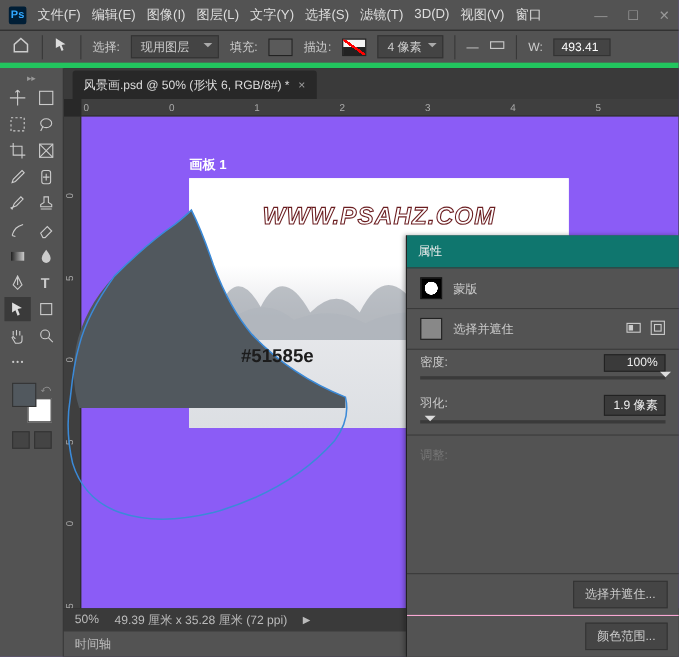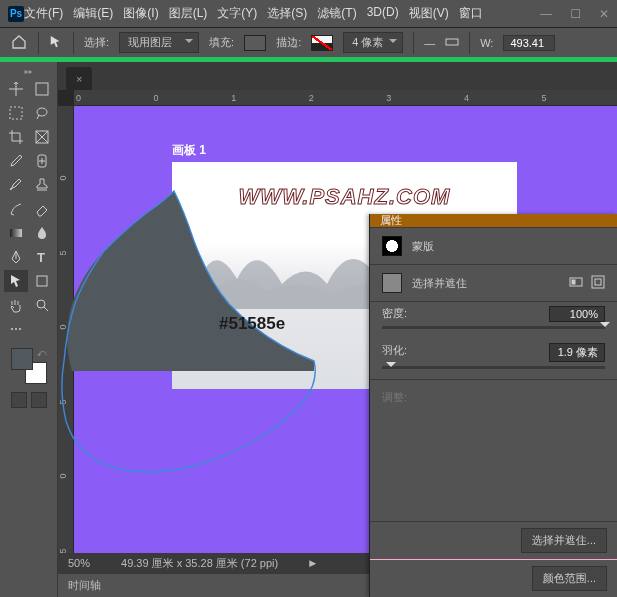--- a/index.html
+++ b/index.html
@@ -1,18 +1,18 @@
 <!DOCTYPE html>
 <html><head>
 <meta charset="utf-8">
 <style>
 * { margin: 0; padding: 0; box-sizing: border-box; font-family: "Microsoft YaHei", sans-serif; }
 body { background: #535353; width: 617px; height: 597px; overflow: hidden; color: #ccc; font-size: 11px; }
 .titlebar { height: 28px; background: #535353; display: flex; align-items: center; padding: 0 8px; border-bottom: 1px solid #222; }
-.titlebar .ps-icon { width: 16px; height: 16px; background: #001e36; color: #31a8ff; font-weight: bold; font-size: 10px; display: flex; align-items: center; justify-content: center; border-radius: 2px;}
+.titlebar .ps-icon { width: 16px; height: 16px; background: #001e36; color: #31a8ff; font-weight: bold; font-size: 10px; display: flex; align-items: center; justify-content: center; margin-right: 10px; border-radius: 2px;}
 .menu { display: flex; gap: 10px; flex: 1; text-align: right; }
 .menu span { color: #ddd; font-size: 12px; cursor: default; }
 .win-controls { display: flex; gap: 18px; margin-left: auto; color: #999;}
 .win-controls span { font-size: 12px; }
 .options-bar { height: 34px; background: #535353; display: flex; align-items: center; padding: 0 10px; gap: 10px; border-bottom: 5px solid #22c55e; }
 .home-icon { width: 18px; height: 16px; }
 .arrow-icon { width: 14px; height: 14px; }
 .vsep { width: 1px; height: 22px; background: #383838; }
 .opt-label { color: #ccc; font-size: 11px; }
 .dropdown { background: #444; border: 1px solid #333; padding: 2px 16px 2px 8px; font-size: 11px; color: #ccc; position: relative; min-width: 80px; }
@@ -46,25 +46,25 @@
 .canvas { position: absolute; top: 16px; left: 16px; right: 0; bottom: 20px; background: #8b5cf6; }
 .artboard-label { position:absolute; top: 36px; left: 98px; color:#fff; font-size:12px; font-weight:bold;}
 .artboard { position: absolute; top: 56px; left: 98px; width: 345px; height: 227px; background: #f7f8f9; overflow: visible;}
 .mountains-bg { position:absolute; inset:0; background: linear-gradient(to bottom, #fff 0%, #fff 35%, #e8e9ec 55%, #dcdfe3 100%); }
 .far-mtn { position:absolute; bottom:80px; left:0; right:0; height:80px; }
 .far-mtn svg{width:100%;height:100%;}
 .watermark { position:absolute; top: 22px; left: 50%; transform: translateX(-50%); font-size: 22px; font-weight: bold; font-style: italic; color: #fff; -webkit-text-stroke: 1px #6a1c1f; white-space: nowrap; letter-spacing: 1px;}
 .shape6 { position:absolute; top: 80px; left: -40px; width: 290px; height: 310px; pointer-events:none;}
 .shape6 svg{width:100%;height:100%;overflow:visible;}
 .hex-label { position:absolute; top: 208px; left: 145px; font-size: 17px; font-weight: bold; color: #1c1c1c; }
-.statusbar-doc { position:absolute; bottom:0; left:0; right:0; height:20px; background:#3a3a3a; display:flex; align-items:center; gap:31px; padding:0 10px; color:#bbb; font-size:11px;}
+.statusbar-doc { position:absolute; bottom:0; left:0; right:0; height:20px; background:#3a3a3a; display:flex; align-items:center; gap:14px; padding:0 10px; color:#bbb; font-size:11px;}
 .statusbar-doc .arrow{font-size:9px;}
 .timeline-tab { background: #535353; height: 24px; border-top:1px solid #383838; display:flex; align-items:center; padding-left:10px; color:#bbb; font-size:11px;}
 .panel { position: absolute; right: 0; top: 214px; width: 248px; bottom: 0; background: #535353; border-left: 1px solid #222; display:flex; flex-direction:column; box-shadow: -2px 0 4px rgba(0,0,0,.3);}
-.panel-head { height: 14px; display:flex; align-items:center; padding: 0 10px; color:#eee; font-size:11px; border-bottom:1px solid #3a3a3a; background:#a16207;}
+.panel-head { height: 30px; display:flex; align-items:center; padding: 0 10px; color:#eee; font-size:11px; border-bottom:1px solid #3a3a3a; background:#0f766e;}
 .panel-row { padding: 8px 12px; display:flex; align-items:center; gap:10px; font-size:11px; }
 .mask-thumb { width:20px; height:20px; border:1px solid #111; background: radial-gradient(circle at center, #fff 45%, #000 48%);}
 .shape-thumb { width:20px; height:20px; border:1px solid #222; background:linear-gradient(135deg,#888 0%,#888 100%);}
 .panel-sep { height:1px; background:#3a3a3a; margin: 0;}
 .panel-icons-right { margin-left:auto; display:flex; gap:8px;}
 .panel-icons-right svg{width:14px;height:14px;}
 .slider-row { padding: 4px 12px 10px 12px; }
 .slider-row .lab { display:flex; justify-content:space-between; font-size:11px; margin-bottom:4px;}
 .slider-row .val { background:#3a3a3a; border:1px solid #222; padding:1px 6px; font-size:11px; color:#eee; min-width:56px; text-align:right;}
 .slider-track { height: 3px; background: #3a3a3a; position:relative; margin-top:4px;}
@@ -253,20 +253,21 @@
     </div>
     <div class="qmask">
       <div></div>
       <div></div>
     </div>
   </div>
 
   <div class="doc-area">
     <div class="tabbar">
       <div class="tab">
+        <span>风景画.psd @ 50% (形状 6, RGB/8#) *</span>
         <span class="x">×</span>
       </div>
     </div>
     <div class="canvas-wrap">
       <div class="ruler-h">
         <span>0</span>
           <span>0</span>
           <span>1</span>
           <span>2</span>
           <span>3</span>

